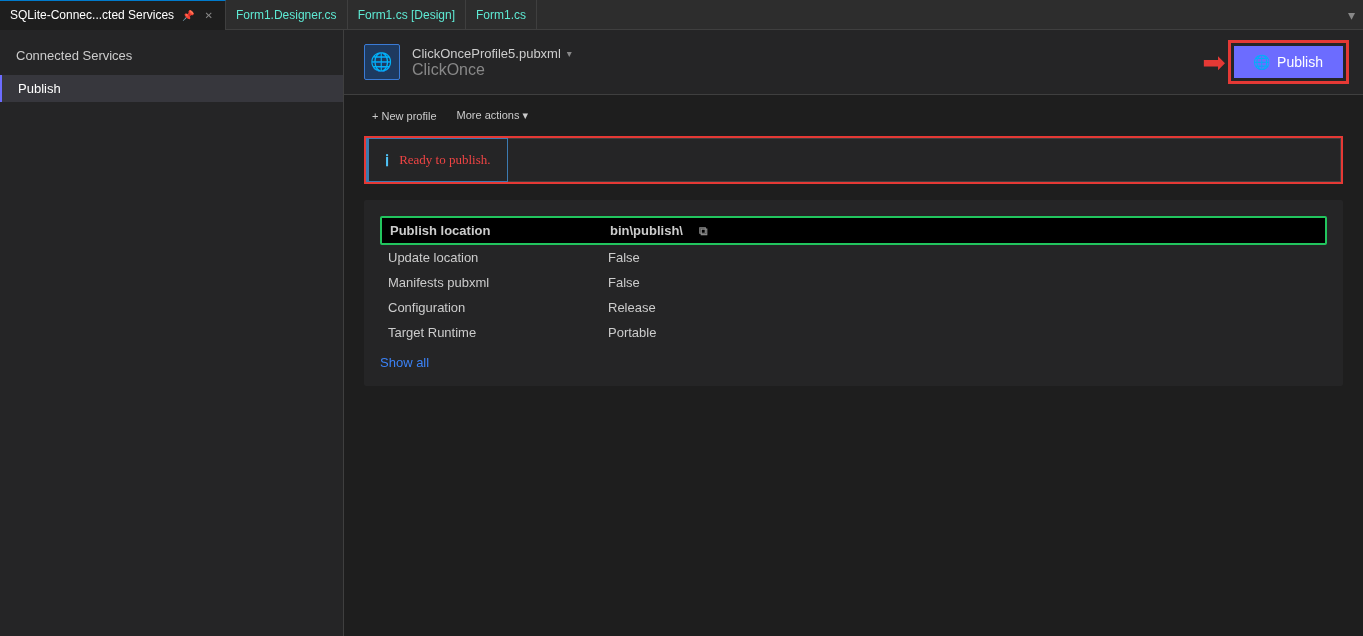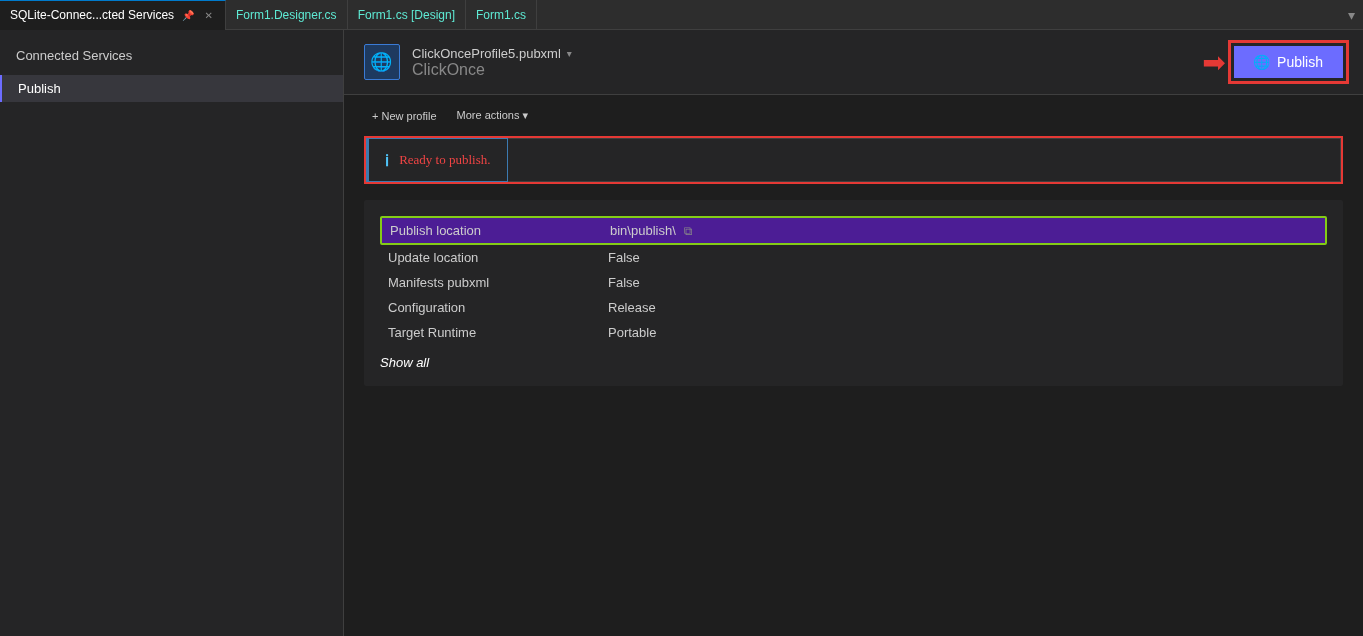--- a/index.html
+++ b/index.html
@@ -236,48 +236,48 @@
       margin-bottom: 12px;
       font-weight: 400;
     }
     .settings-row {
       display: flex;
       align-items: center;
       padding: 5px 8px;
       border-radius: 2px;
     }
     .settings-row.highlighted {
-      border: 2px solid #84cc16;
-      background: #4c1d95;
+      border: 2px solid #22c55e;
+      background: #000000;
+      font-weight: bold;
     }
     .settings-key {
       color: #cccccc;
       font-size: 13px;
       width: 220px;
       flex-shrink: 0;
     }
     .settings-value {
       color: #cccccc;
       font-size: 13px;
       display: flex;
       align-items: center;
-      gap: 8px;
+      gap: 16px;
     }
     .copy-icon {
       color: #888;
       font-size: 12px;
       cursor: pointer;
     }
     .show-all-link {
-      color: #ffffff;
+      color: #3b82f6;
       font-size: 13px;
       cursor: pointer;
       margin-top: 10px;
       display: inline-block;
-      font-style: italic;
     }
   </style>
 </head>
 <body>
 
 <div class="tab-bar">
   <div class="tab active">
     <span>SQLite-Connec...cted Services</span>
     <span class="tab-close">📌</span>
     <span class="tab-close">✕</span>

